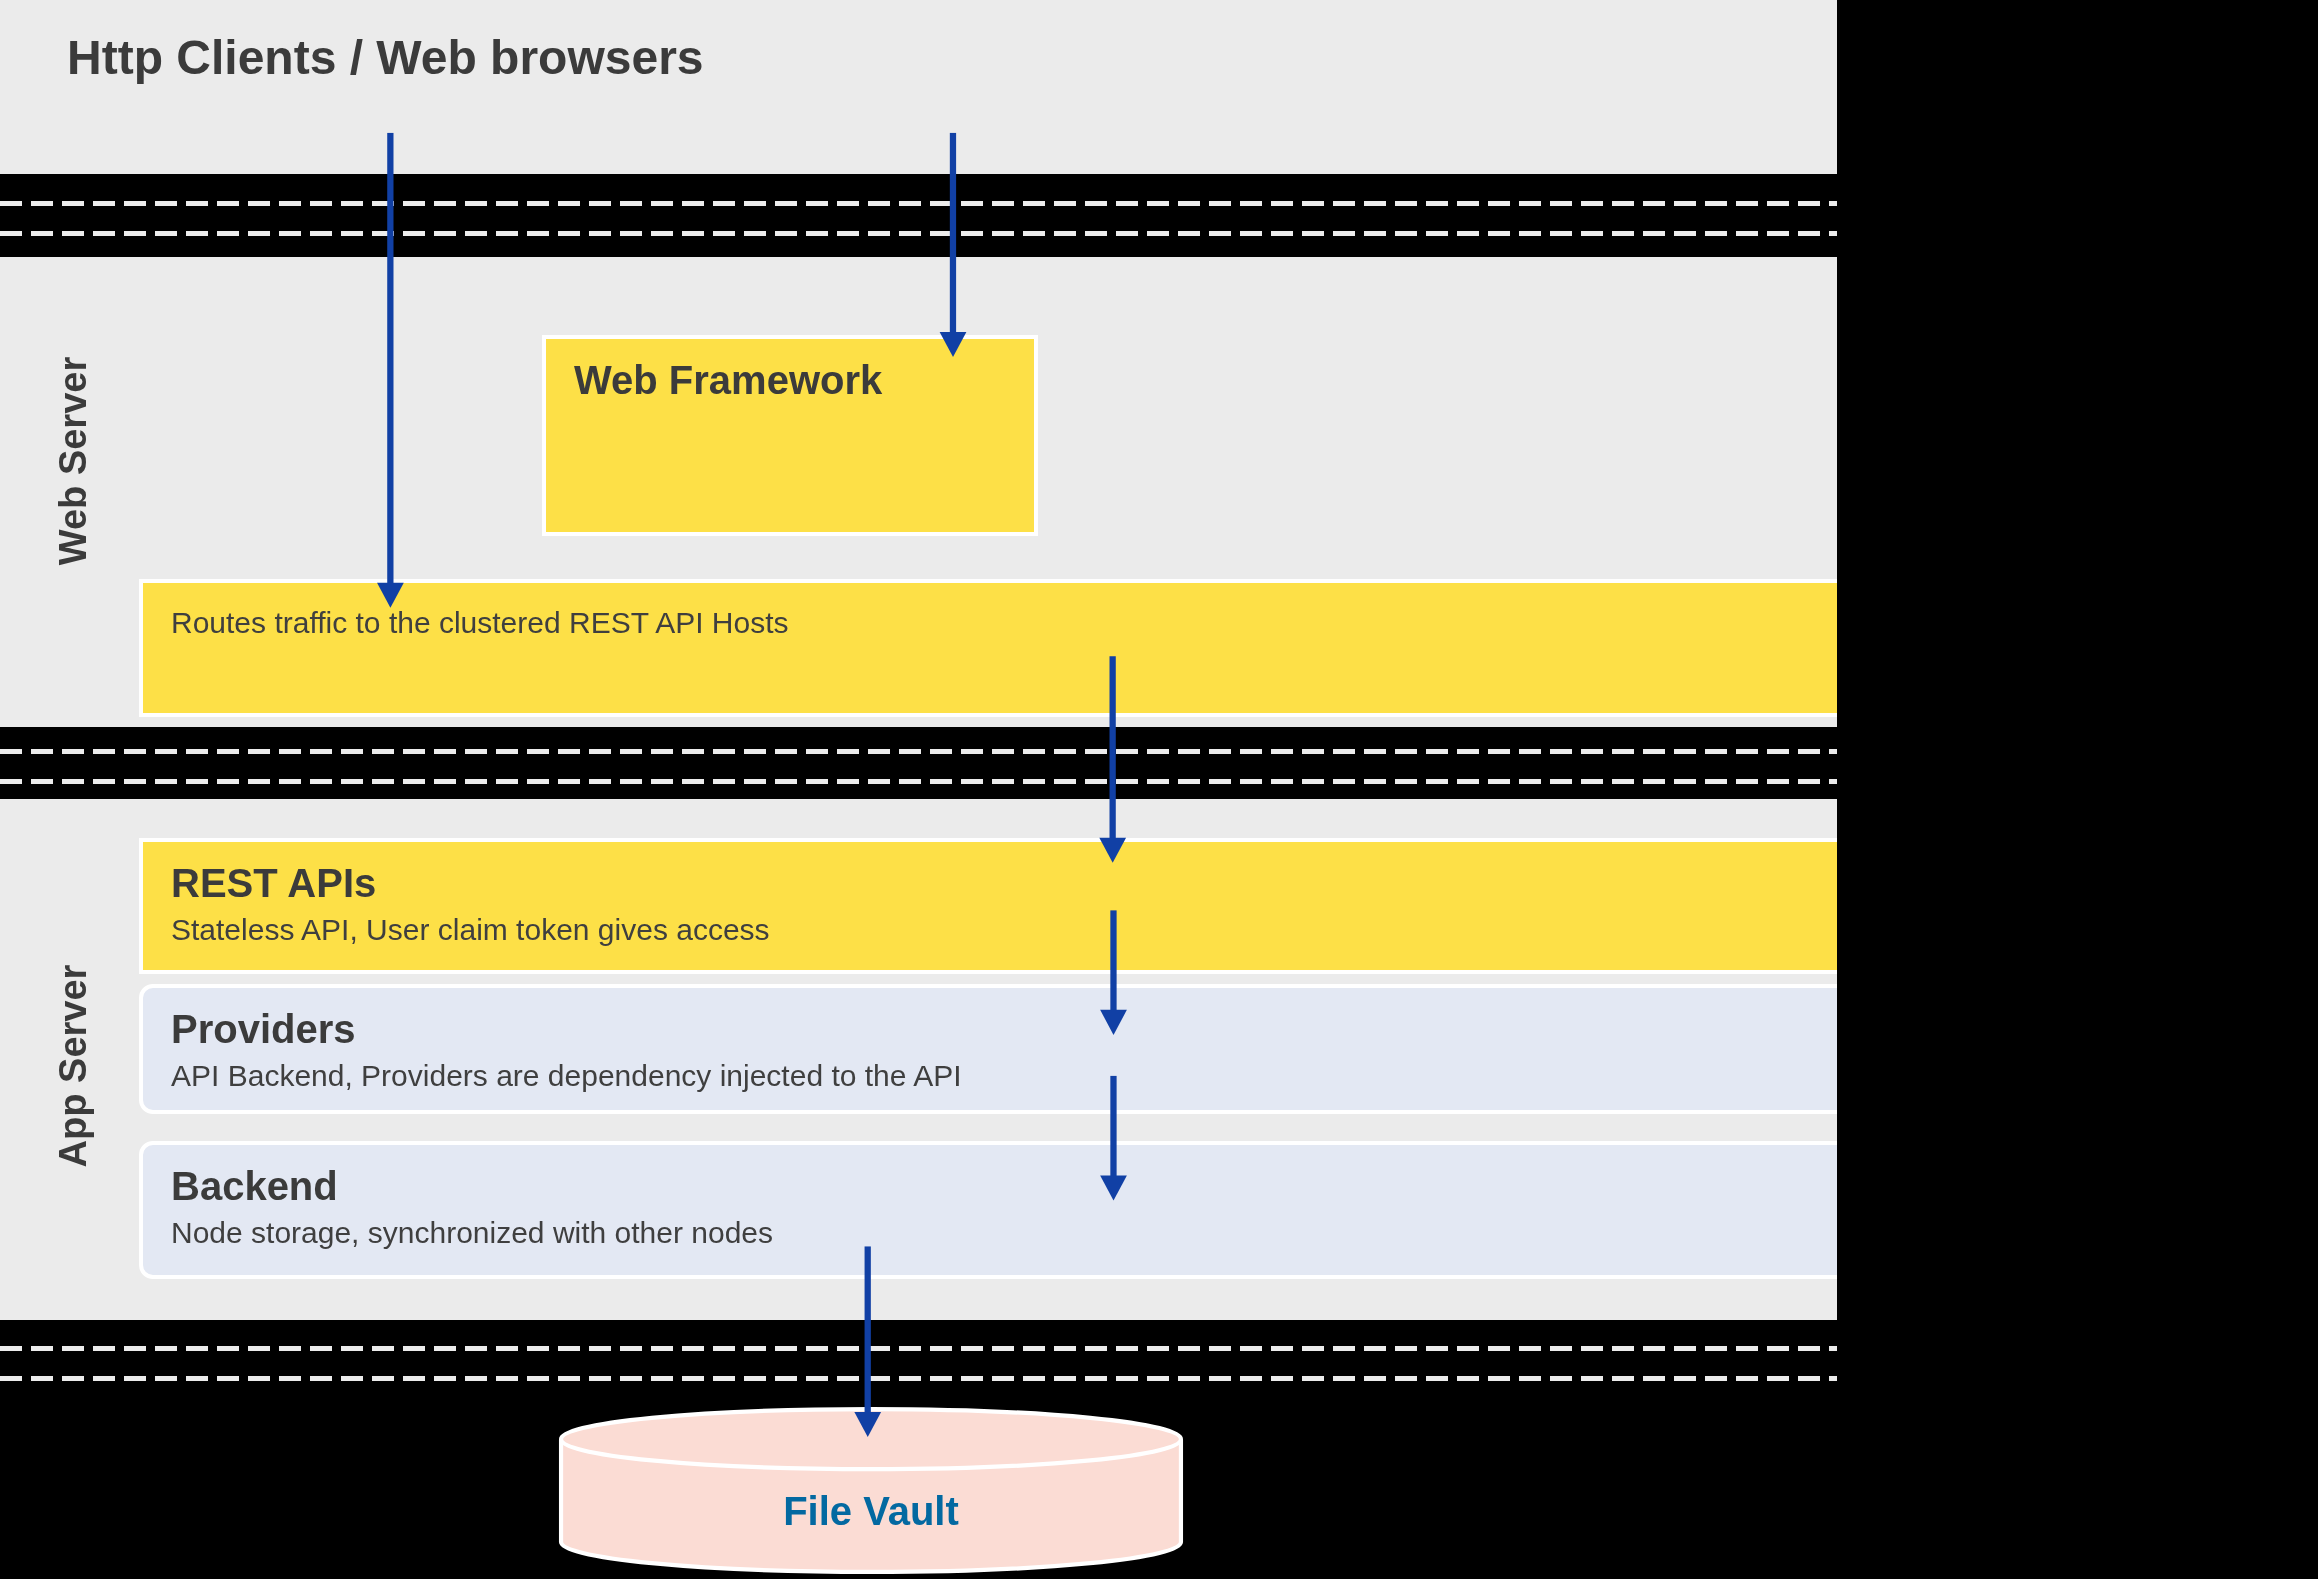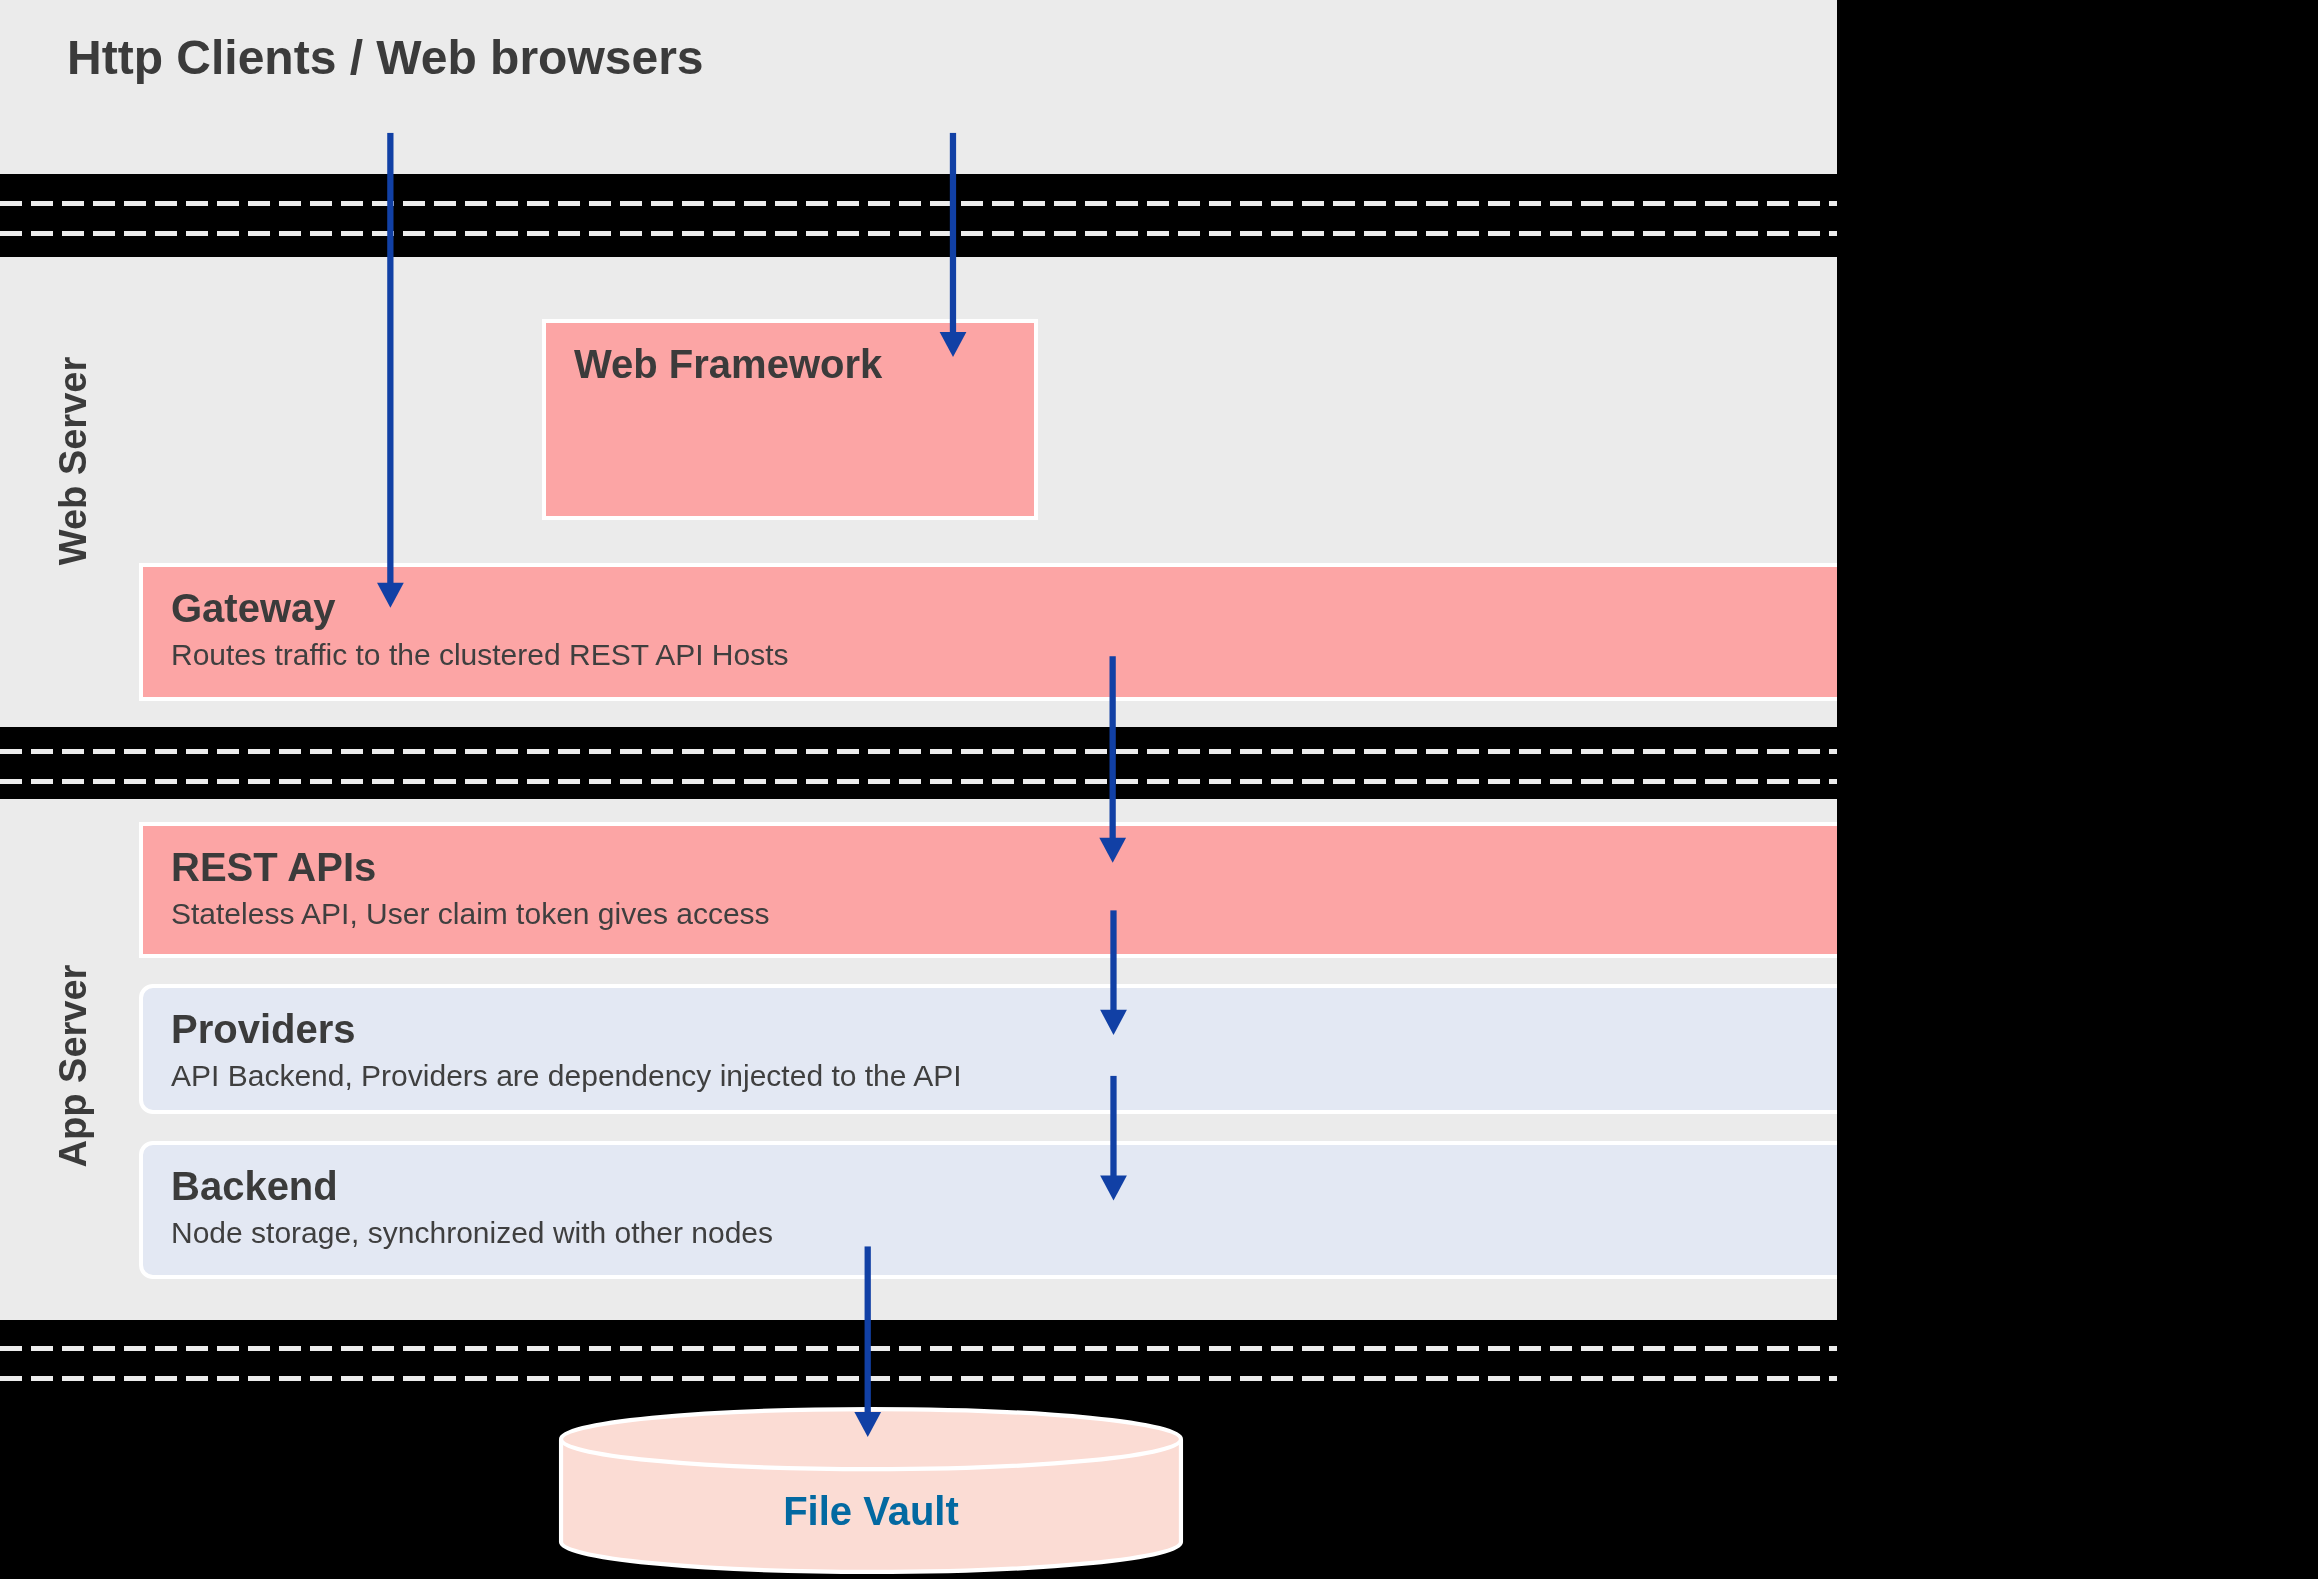--- a/index.html
+++ b/index.html
@@ -63,21 +63,21 @@
     white-space: nowrap;
   }
   .tier-web { top: 436px; }
   .tier-app { top: 1041px; }
   .node {
     position: absolute;
     box-sizing: border-box;
     border: 4.2px solid #ffffff;
     padding: 16.7px 0 0 28px;
   }
-  .node.green { background: #fca5a5; }
+  .node.green { background: #fde047; margin-top: 16px; }
   .node.blue  { background: #e3e8f3; border-radius: 14px; }
   .node-web-framework { left: 542px; top: 319px; width: 496px;  height: 201px; }
   .node-gateway       { left: 139px; top: 563px; width: 1983px; height: 138px; }
   .node-rest-apis     { left: 139px; top: 822px; width: 1983px; height: 136px; }
   .node-providers     { left: 139px; top: 984px; width: 1983px; height: 130px; }
   .node-storage       { left: 139px; top: 1141px; width: 1983px; height: 138px; }
   .node-title {
     font-size: 40px;
     font-weight: bold;
     color: #3b3b3b;
@@ -137,21 +137,20 @@
   </div>
 
   <div class="tier-label tier-web">Web Server</div>
   <div class="tier-label tier-app">App Server</div>
 
   <div class="node green node-web-framework">
     <div class="node-title">Web Framework</div>
   </div>
 
   <div class="node green node-gateway">
-    <div class="node-title">Gateway</div>
     <div class="node-subtitle">Routes traffic to the clustered REST API Hosts</div>
   </div>
 
   <div class="node green node-rest-apis">
     <div class="node-title">REST APIs</div>
     <div class="node-subtitle">Stateless API, User claim token gives access</div>
   </div>
 
   <div class="node blue node-providers">
     <div class="node-title">Providers</div>

